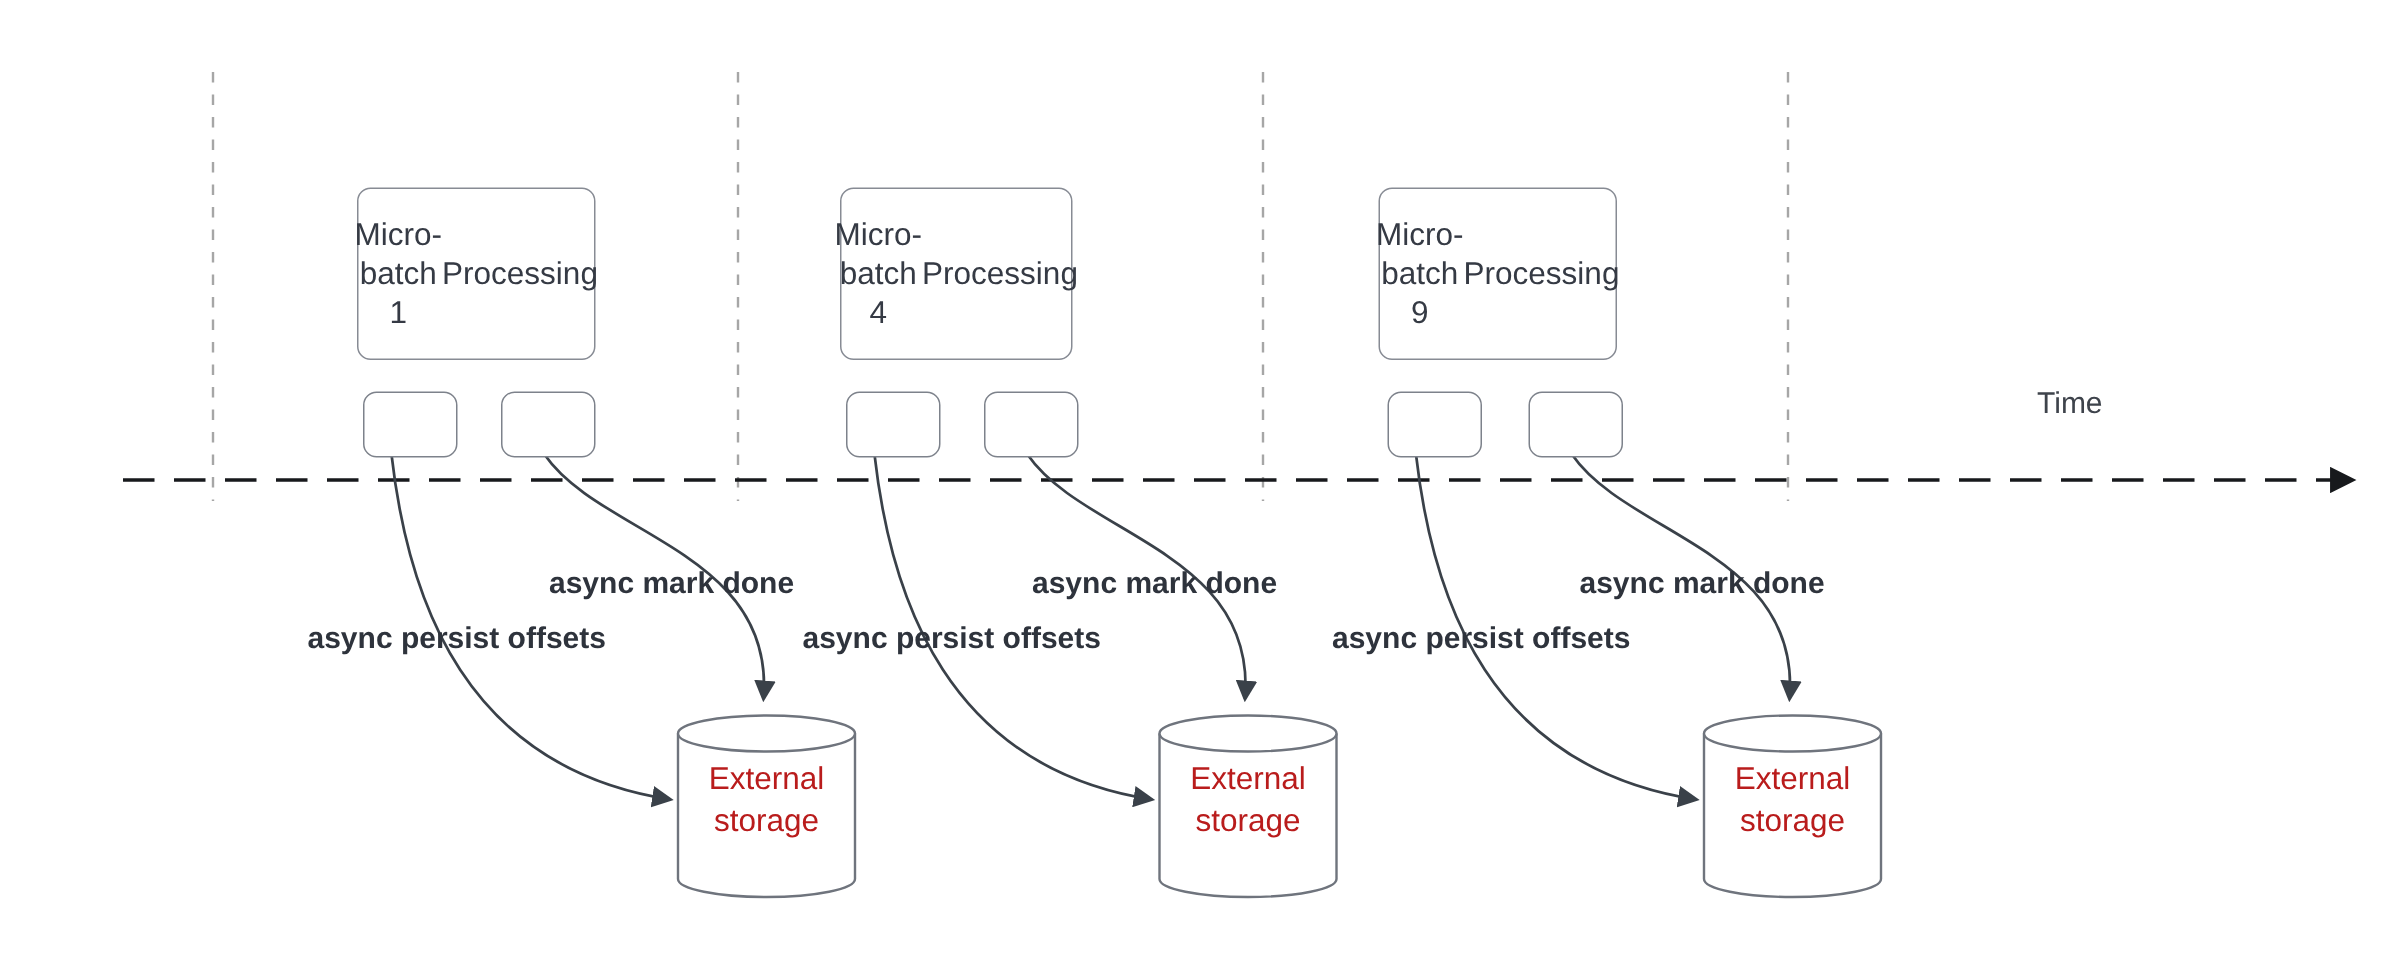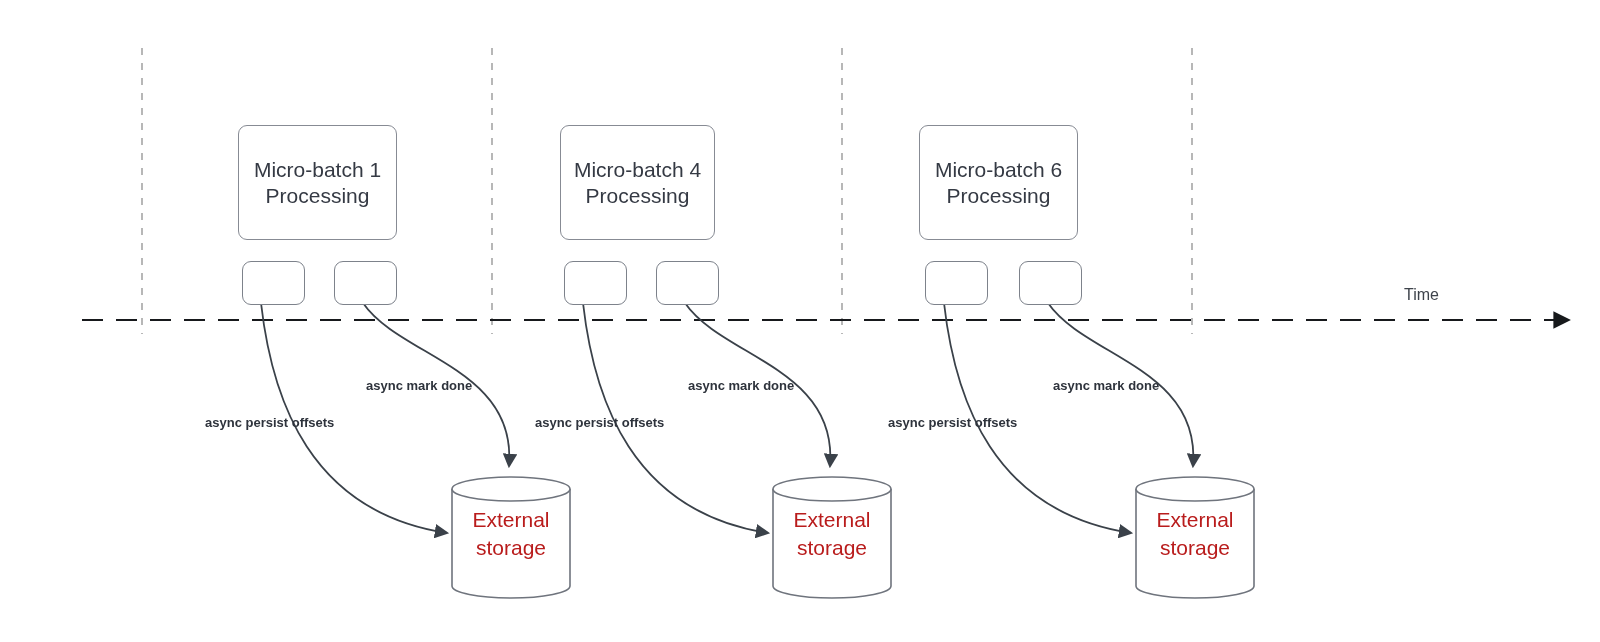--- a/index.html
+++ b/index.html
@@ -4,36 +4,36 @@
 <style>
   html,body{margin:0;padding:0;background:#ffffff;}
   .canvas{
     position:relative;width:1600px;height:642px;background:#ffffff;overflow:hidden;
     font-family:"Liberation Sans","DejaVu Sans",sans-serif;
   }
   .canvas svg{position:absolute;left:0;top:0;}
   .bigbox{
     position:absolute;top:125px;height:113px;
     border:1.6px solid #878b94;border-radius:9px;background:#ffffff;
-    display:flex;flex-direction:column;align-items:center;justify-content:center;
+    display:flex;align-items:center;justify-content:center;
     color:#353a44;font-size:21px;line-height:26px;text-align:center;
   }
   .taskbox{
     position:absolute;top:261px;width:61px;height:42px;
     border:1.6px solid #7d828b;border-radius:9px;background:#ffffff;
   }
   .blabel{
-    position:absolute;font-size:13px;font-weight:bold;color:#2e333c;white-space:nowrap;text-align:right;
+    position:absolute;font-size:20px;font-weight:bold;color:#2e333c;white-space:nowrap;text-align:right;
   }
   .storage-text{
     position:absolute;top:506px;width:118px;text-align:center;
     color:#b91c1c;font-size:21px;line-height:28px;
   }
   .time-label{
-    position:absolute;left:1404px;top:258px;font-size:16px;color:#3e434b;margin-top:28px;
+    position:absolute;left:1358px;top:258px;font-size:20px;color:#3e434b;
   }
   
   .b1-big{left:238px;width:157px;} .b2-big{left:560px;width:153px;} .b3-big{left:919px;width:157px;}
   .b1-a{left:242px;} .b1-b{left:334px;}
   .b2-a{left:564px;} .b2-b{left:656px;}
   .b3-a{left:925px;} .b3-b{left:1019px;}
   .b1-persist{left:205px;top:415px;} .b2-persist{left:535px;top:415px;} .b3-persist{left:888px;top:415px;}
   .b1-done{left:366px;top:378px;} .b2-done{left:688px;top:378px;} .b3-done{left:1053px;top:378px;}
   .b1-store{left:452px;} .b2-store{left:773px;} .b3-store{left:1136px;}
 </style>
@@ -106,21 +106,21 @@
   <div class="taskbox b2-a"></div>
   <div class="taskbox b2-b"></div>
   <div class="blabel b2-persist">async persist offsets</div>
   <div class="blabel b2-done">async mark done</div>
   <div class="storage-text b2-store">
     <div>External</div>
     <div>storage</div>
   </div>
 
   <div class="bigbox b3-big">
-    <div>Micro-batch 6</div>
+    <div>Micro-batch 9</div>
     <div>Processing</div>
   </div>
   <div class="taskbox b3-a"></div>
   <div class="taskbox b3-b"></div>
   <div class="blabel b3-persist">async persist offsets</div>
   <div class="blabel b3-done">async mark done</div>
   <div class="storage-text b3-store">
     <div>External</div>
     <div>storage</div>
   </div>

